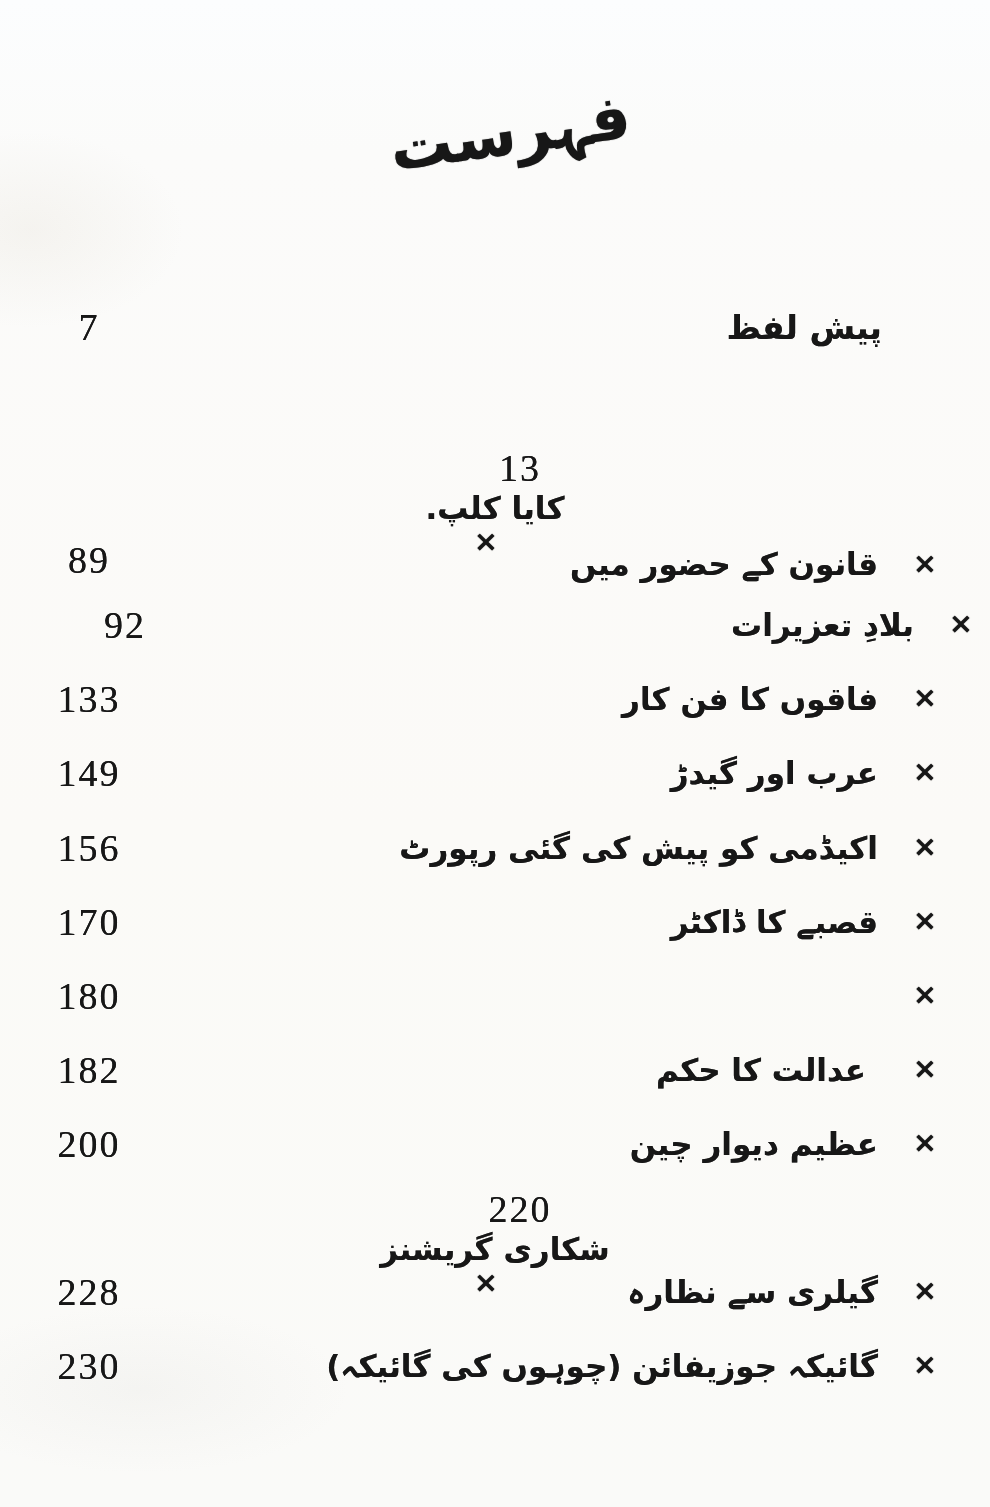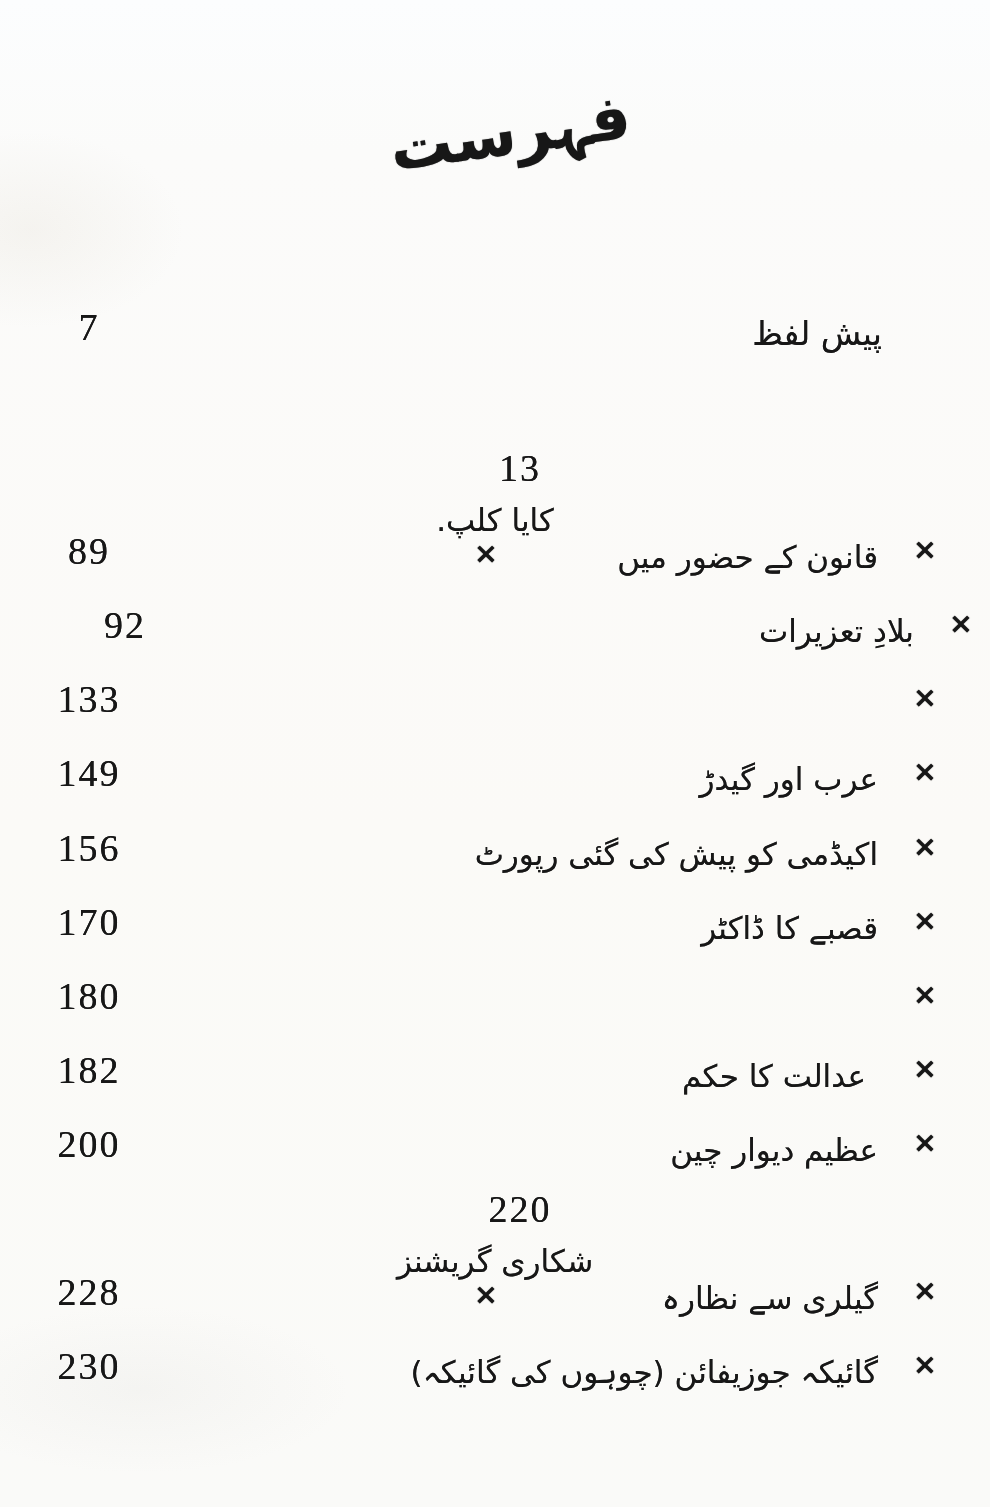--- a/index.html
+++ b/index.html
@@ -57,23 +57,22 @@
     font-size: 38px;
     letter-spacing: 2px;
     text-shadow: 0 0 0.6px currentColor;
   }
   .spacer { flex: 1; }
   .entry-title {
     direction: rtl;
     unicode-bidi: plaintext;
     white-space: nowrap;
     font-size: 31px;
-    font-weight: 400;
+    font-weight: 700;
     text-shadow: 0 0 0.5px rgba(10,10,10,0.7);
-    margin-top: 12px;
   }
   .preface-row .entry-title { margin-right: 108px; font-size: 33px; }
   .x-mark {
     width: 26px;
     margin-left: 34px;
     margin-right: 52px;
     text-align: center;
     font-size: 29px;
     font-weight: 900;
     font-family: "DejaVu Sans", sans-serif;
@@ -96,35 +95,36 @@
     <span class="entry-title">پیش لفظ</span>
   </div>
 
   <div id="toc-rows">
       <div class="row toc-row" style="top: 446px; flex-direction: column;">
     <span class="page-num">13</span>
     <span class="spacer"></span>
     <span class="entry-title">کایا کلپ.</span>
     <span class="x-mark">×</span>
   </div>
-      <div class="row toc-row" style="top: 520px;">
+      <div class="row toc-row" style="top: 520px; align-items: flex-end;">
     <span class="page-num">89</span>
     <span class="spacer"></span>
     <span class="entry-title">قانون کے حضور میں</span>
     <span class="x-mark">×</span>
   </div>
       <div class="row toc-row" style="top: 594px; padding-left: 36px;">
     <span class="page-num">92</span>
     <span class="spacer"></span>
     <span class="entry-title">بلادِ تعزیرات</span>
     <span class="x-mark">×</span>
   </div>
       <div class="row toc-row" style="top: 668px;">
     <span class="page-num">133</span>
     <span class="spacer"></span>
+    <span class="entry-title">فاقوں کا فن کار</span>
     <span class="x-mark">×</span>
   </div>
       <div class="row toc-row" style="top: 742px;">
     <span class="page-num">149</span>
     <span class="spacer"></span>
     <span class="entry-title">عرب اور گیدڑ</span>
     <span class="x-mark">×</span>
   </div>
       <div class="row toc-row" style="top: 817px;">
     <span class="page-num">156</span>

